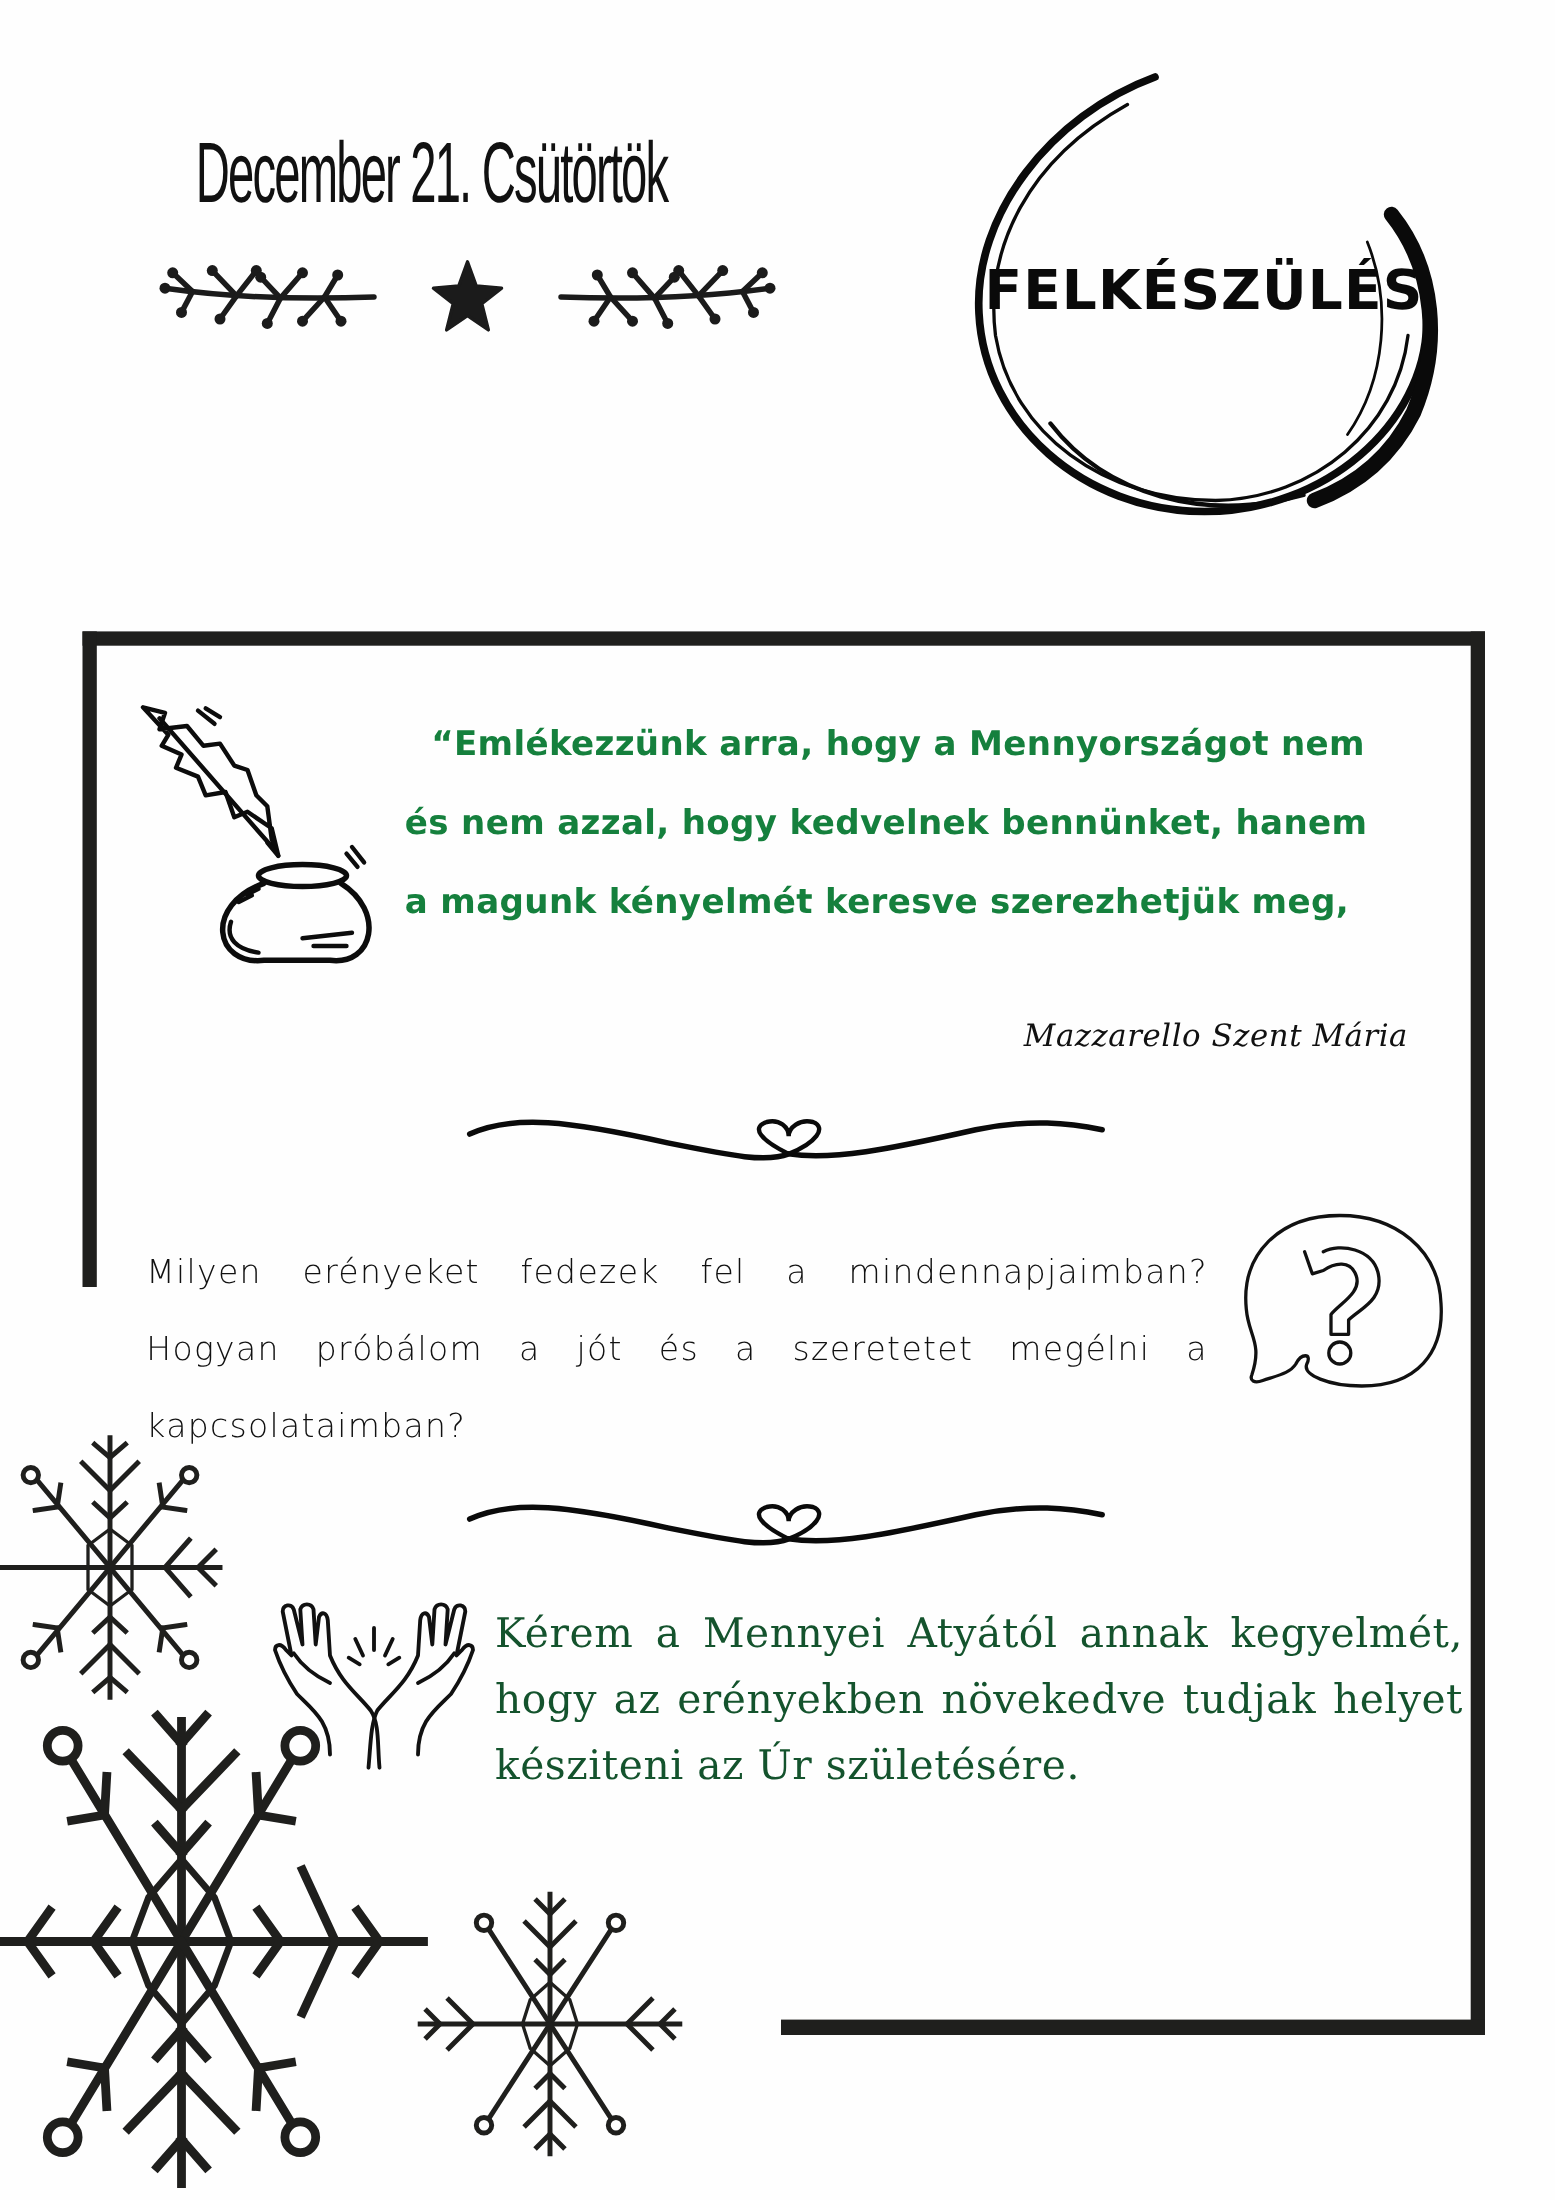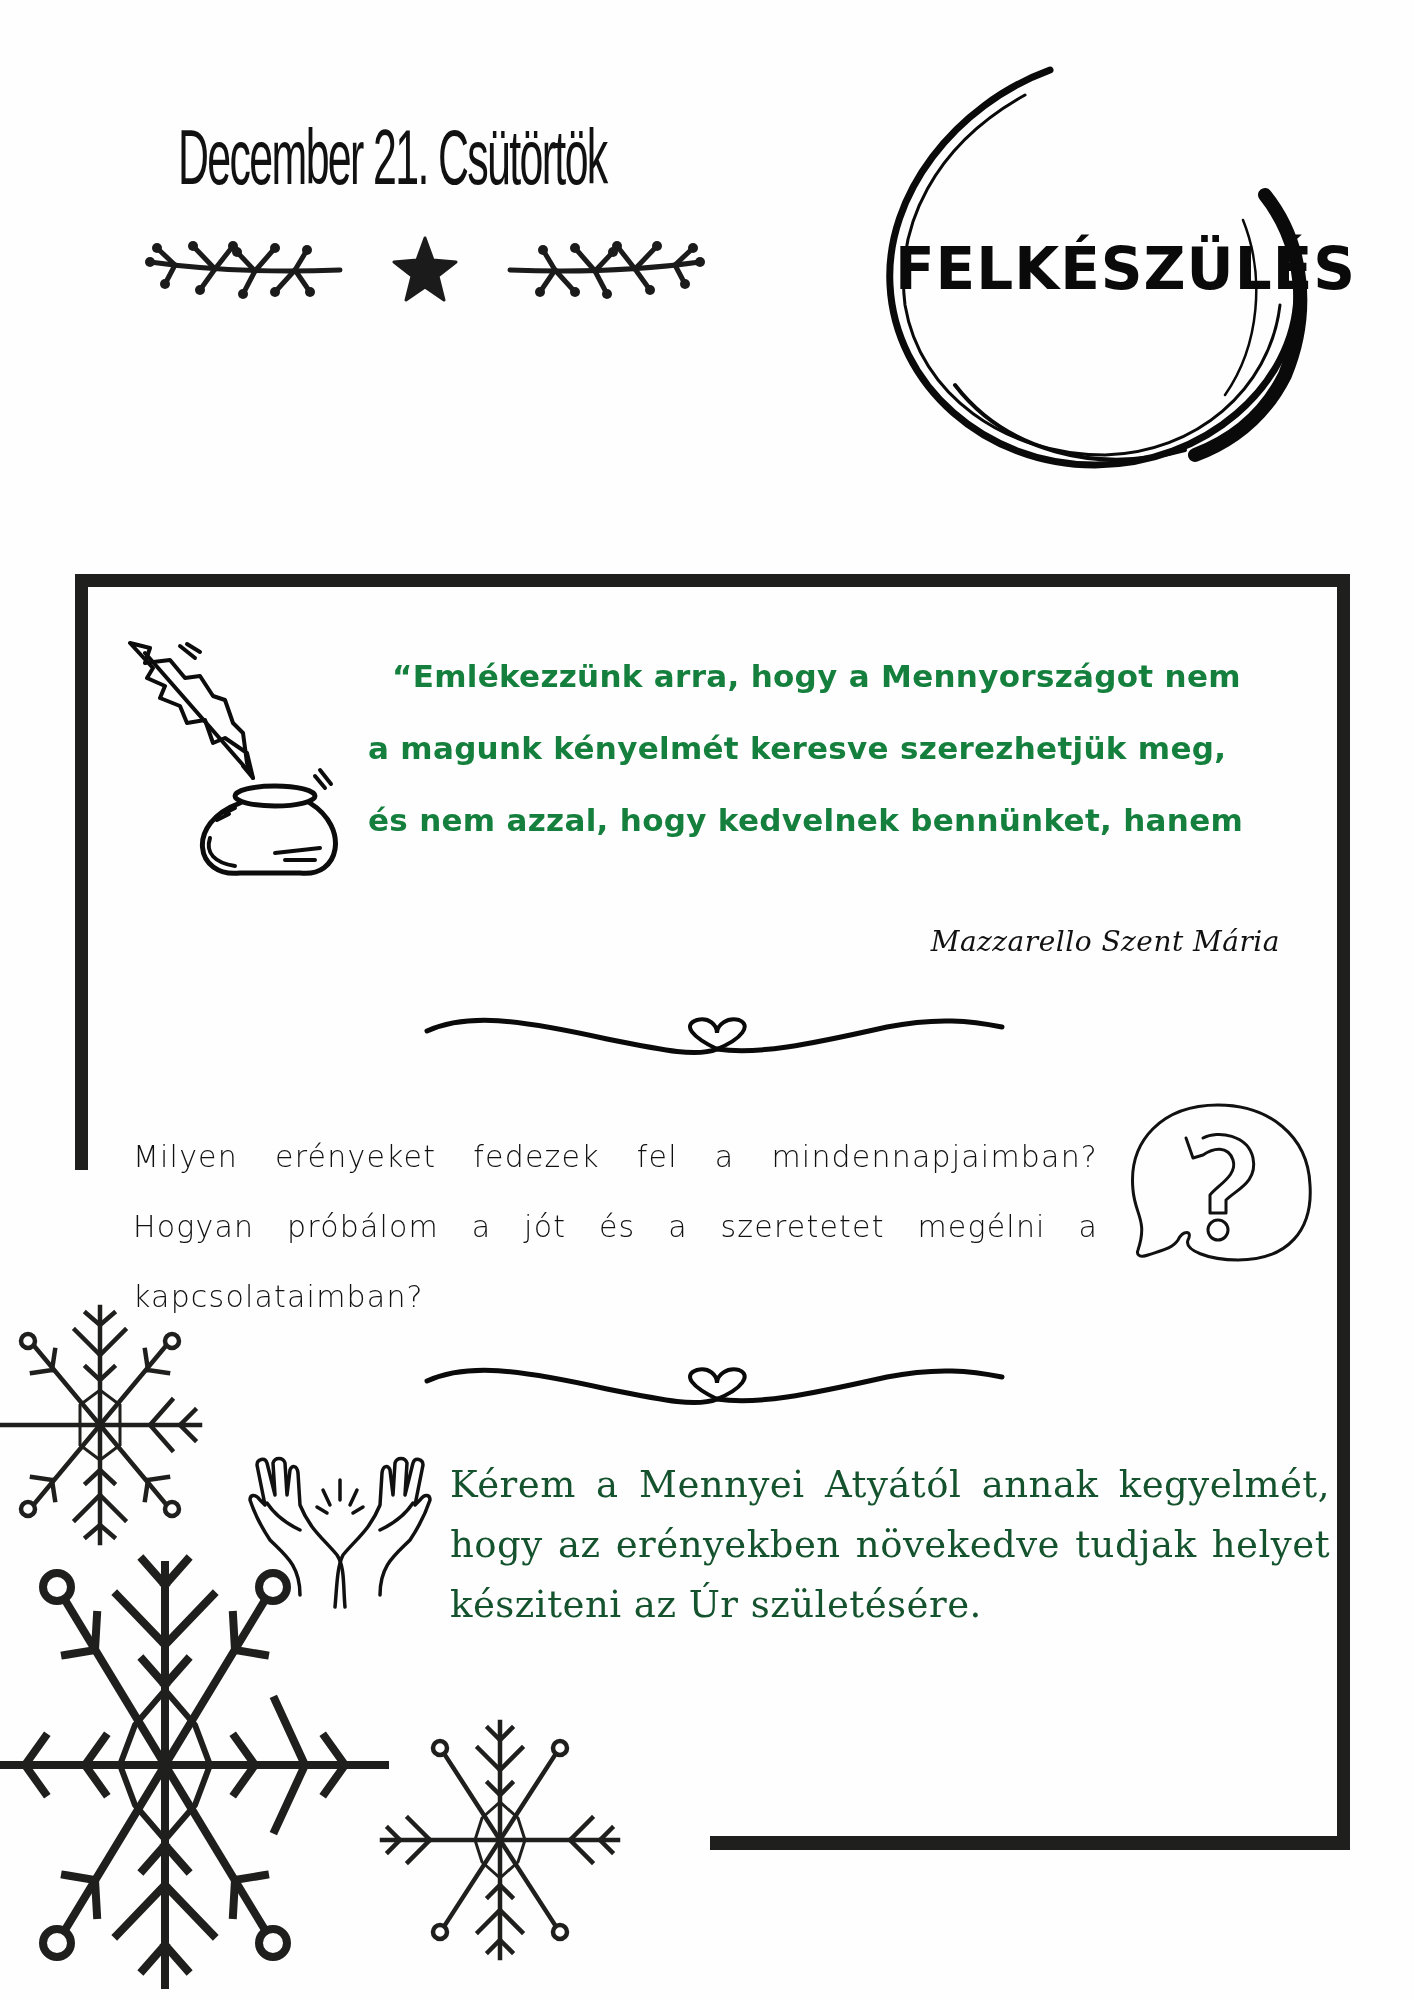--- a/index.html
+++ b/index.html
@@ -3,21 +3,21 @@
 <meta charset="utf-8">
 <style>
   html, body { margin:0; padding:0; }
   body { width:1414px; height:2000px; background:#fefefe; position:relative; overflow:hidden; font-family:"Liberation Sans", sans-serif; color:#111; }
   .abs { position:absolute; }
   .title {
     left:178px; top:112px; font-family:"Liberation Sans Narrow","Liberation Sans", sans-serif;
     font-size:78px; line-height:90px; letter-spacing:-3px; transform:scaleX(0.55); transform-origin:left top;
     white-space:nowrap; font-weight:400; color:#111;
   }
-  .badge-text { left:895px; top:235px; font-family:"DejaVu Sans", sans-serif; font-weight:bold; font-size:58px; letter-spacing:1px; color:#0a0a0a; white-space:nowrap; }
+  .badge-text { left:895px; top:235px; font-family:"DejaVu Sans", sans-serif; font-weight:bold; font-size:50px; letter-spacing:1px; color:#0a0a0a; white-space:nowrap; }
   .frame-top { left:75px; top:574px; width:1275px; height:13px; background:#1f1f1d; }
   .frame-right { left:1337px; top:574px; width:13px; height:1276px; background:#1f1f1d; }
   .frame-left { left:75px; top:574px; width:13px; height:596px; background:#1f1f1d; }
   .frame-bottom { left:710px; top:1836px; width:640px; height:14px; background:#1f1f1d; }
   .quote {
     left:368px; top:640px; width:912px; font-family:"DejaVu Sans", sans-serif; font-weight:bold;
     font-size:31px; line-height:72px; text-align:justify; text-align-last:left; color:#15803d; letter-spacing:0.3px;
   }
   .quote .first { text-indent:24px; display:block; }
   .sig { left:790px; top:925px; width:490px; text-align:right; font-family:"DejaVu Serif", serif; font-style:italic; font-size:28px; color:#111; letter-spacing:0.5px; }
@@ -132,22 +132,22 @@
       <path d="M160 222 L190 222"></path>
     <path d="M190 138 L200 150"></path>
       <path d="M195 132 L206 146"></path>
       <path d="M100 175 L110 170"></path>
       <path d="M92 182 L104 176"></path>
   </g>
 </svg>
 
 <div class="abs quote">
   <span class="first">“Emlékezzünk arra, hogy a Mennyországot nem</span>
+  <span style="display:block">és nem azzal, hogy kedvelnek bennünket, hanem</span>
   <span style="display:block">a magunk kényelmét keresve szerezhetjük meg,</span>
-  <span style="display:block">és nem azzal, hogy kedvelnek bennünket, hanem</span>
 </div>
 <div class="abs sig">Mazzarello Szent Mária</div>
 
 <svg style="left:427px;top:1015px" width="575" height="50" viewBox="0 0 575 50">
   <g fill="none" stroke="#0a0a0a" stroke-linecap="round">
     <path d="M0 16 C40 -2 90 4 180 24 C240 36 270 42 290 34 C330 40 380 30 460 12 C510 2 545 6 575 12" stroke-width="5"></path>
     <path d="M290 34 C265 22 255 10 270 5 C282 2 290 10 290 18 C290 10 300 2 312 5 C325 10 315 24 290 34" stroke-width="4"></path>
   </g>
 </svg>
 

